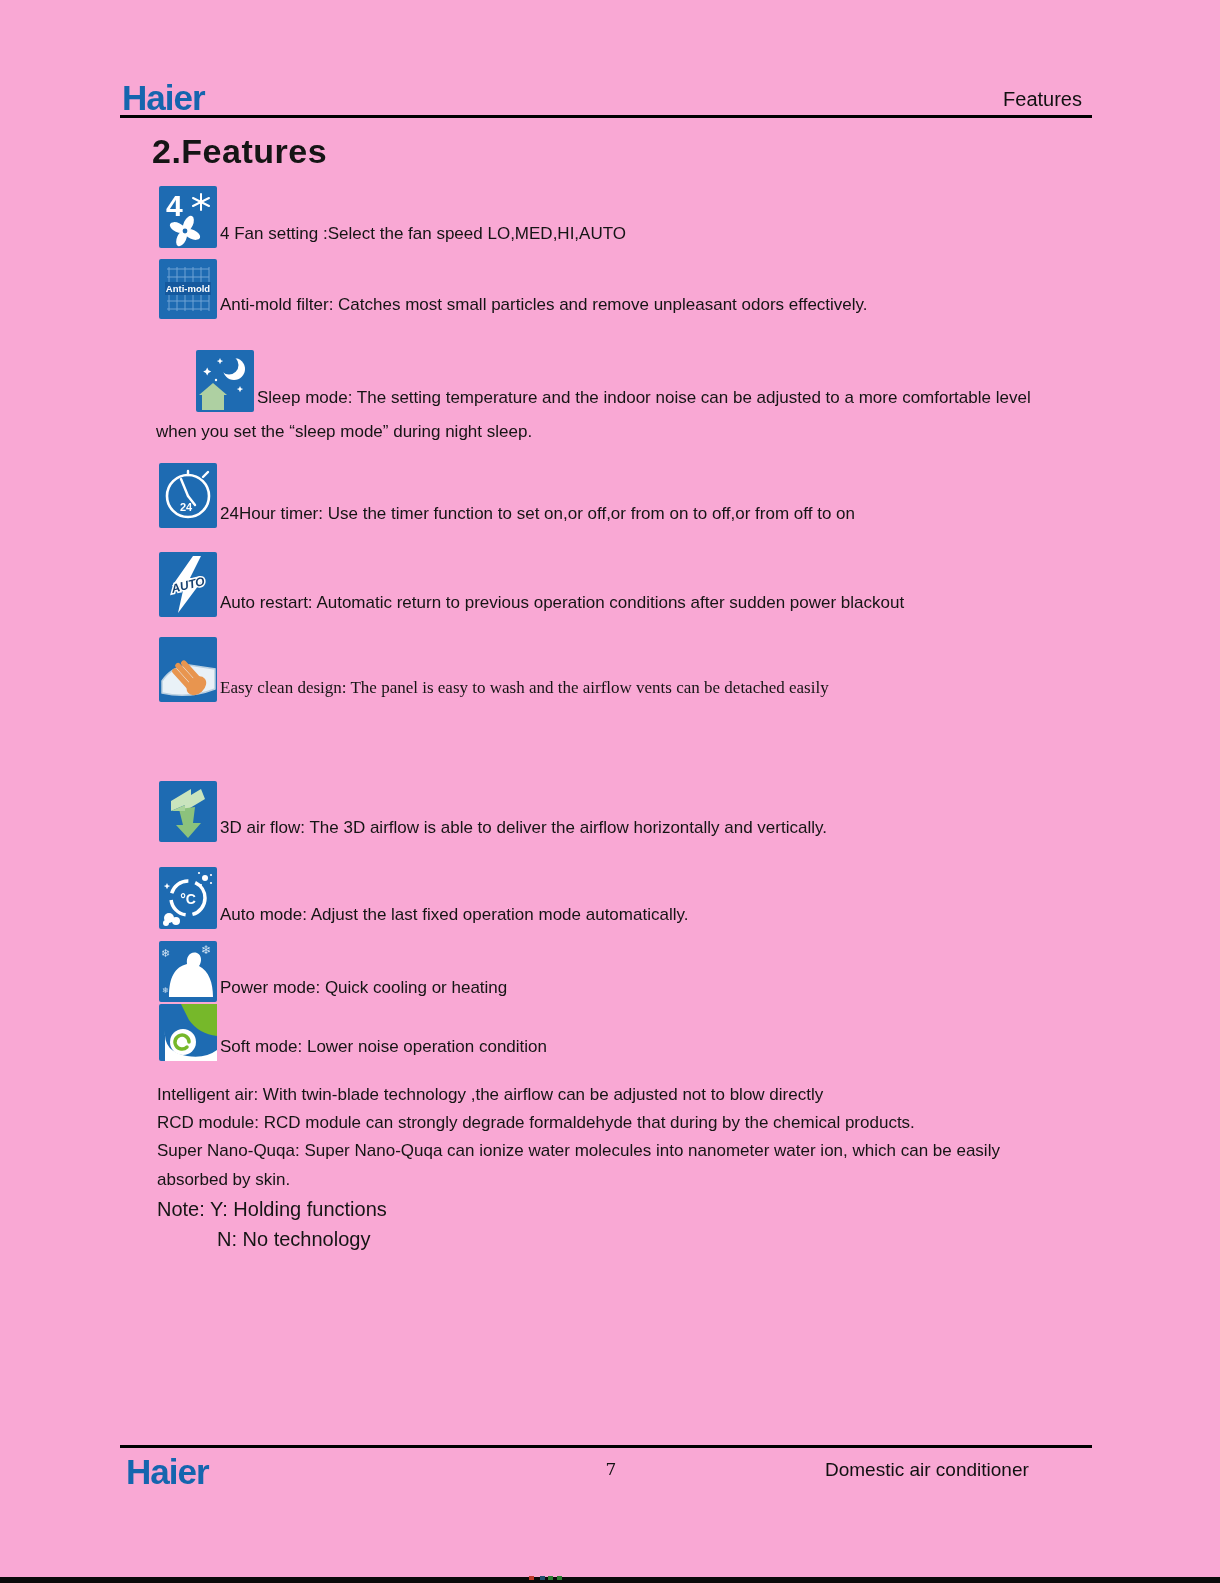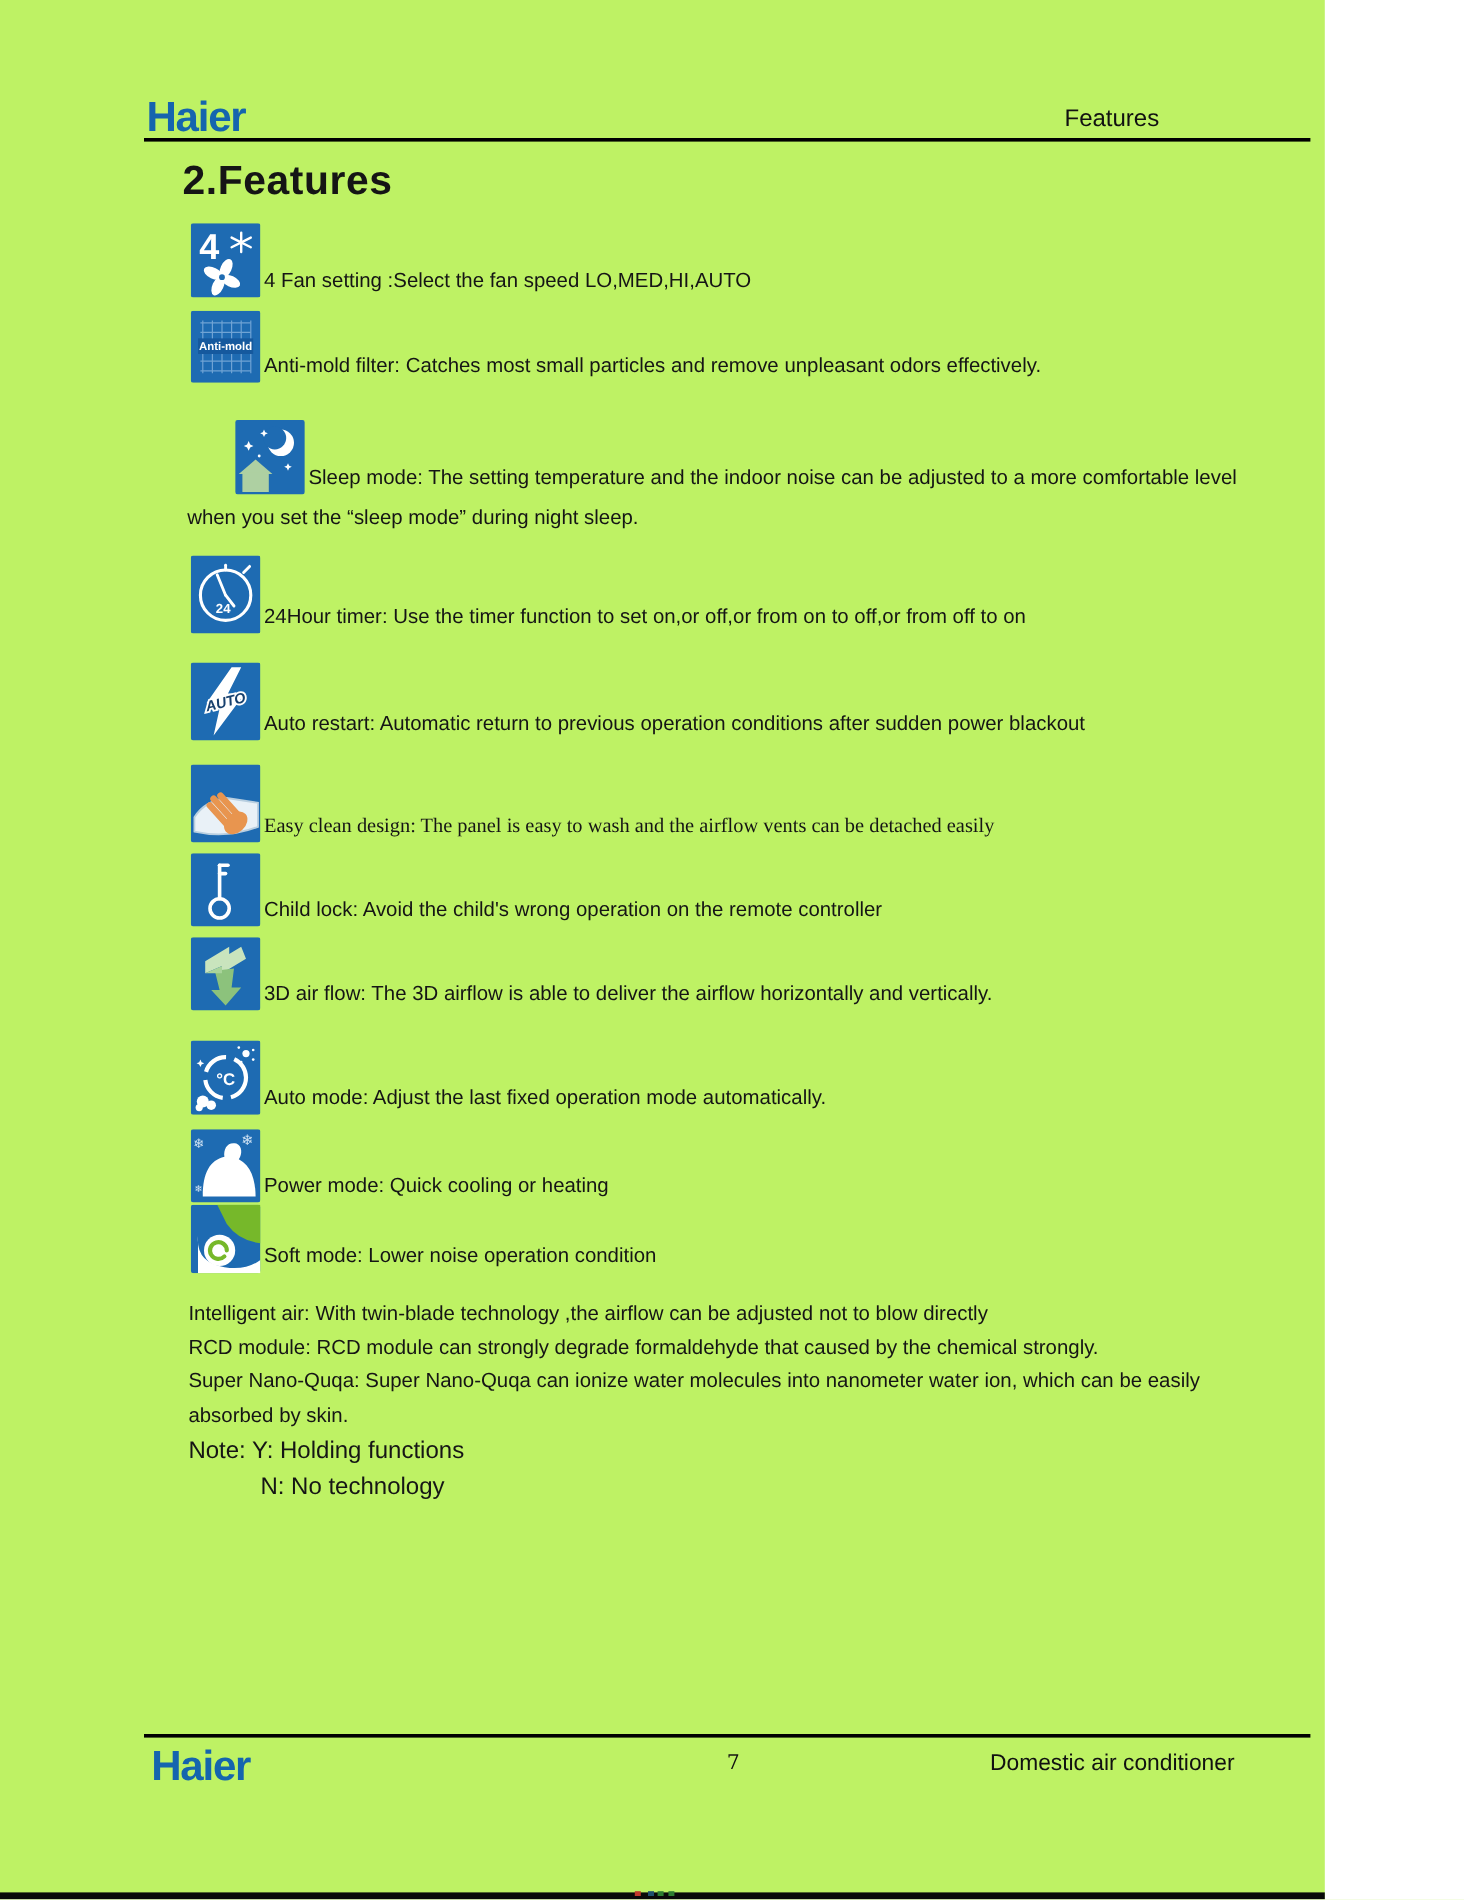--- a/index.html
+++ b/index.html
@@ -1,19 +1,19 @@
 <!DOCTYPE html>
 <html><head>
 <meta charset="utf-8">
 <style>
   html,body{margin:0;padding:0;background:#ffffff;}
   .page{
     position:relative;
-    width:1104px;height:1583px;
-    background:#bef264;
+    width:1220px;height:1583px;
+    background:#f9a8d4;
     font-family:"Liberation Sans", sans-serif;
     color:#111;
     overflow:hidden;
   }
   .abs{position:absolute;}
   .logo{
     font-weight:bold;
     font-size:35px;
     letter-spacing:-1px;
     color:#1565ae;
@@ -127,32 +127,20 @@
       <g transform="rotate(-42 30 42)">
         <rect x="22" y="24" width="5.5" height="30" rx="2.7" fill="#e8954f"></rect>
         <rect x="28" y="22" width="5.5" height="32" rx="2.7" fill="#e8954f"></rect>
         <rect x="34" y="24" width="5.5" height="30" rx="2.7" fill="#e8954f"></rect>
         <ellipse cx="31" cy="52" rx="11" ry="8" fill="#e8954f"></ellipse>
       </g>
     </svg>
     <span class="ftext">Easy clean design: The panel is easy to wash and the airflow vents can be detached easily</span>
   </div>
 
-  <div class="abs frow" style="left:159px;top:711px;">
-    <svg class="ficon" style="height:61px" viewBox="0 0 58 61">
-      <rect width="58" height="61" rx="2" fill="#1e6bb2"></rect>
-      <g stroke="#fff" stroke-width="3" fill="none" stroke-linecap="round">
-        <circle cx="24" cy="46" r="8"></circle>
-        <line x1="24" y1="38" x2="24" y2="10"></line>
-        <line x1="24" y1="10" x2="31" y2="10"></line>
-        <line x1="24" y1="17" x2="29" y2="17"></line>
-      </g>
-    </svg>
-    <span class="ftext">Child lock: Avoid the child's wrong operation on the remote controller</span>
-  </div>
 
   <div class="abs frow" style="left:159px;top:781px;">
     <svg class="ficon" style="height:61px" viewBox="0 0 58 61">
       <rect width="58" height="61" rx="2" fill="#1e6bb2"></rect>
       <g>
         <polygon points="12,30 12,20 32,8 32,14 42,8 46,18 26,30 26,24" fill="#c9e4bd"></polygon>
         <polygon points="20,28 36,26 34,42 42,42 29,57 17,44 24,44" fill="#8cc27c"></polygon>
         <polygon points="12,30 26,24 26,30" fill="#a9d49a"></polygon>
       </g>
     </svg>
@@ -199,21 +187,21 @@
       <rect width="58" height="57" rx="2" fill="#1e6bb2"></rect>
       <path d="M18 0 H58 V32 Q40 30 30 16 Q25 6 22 0 Z" fill="#76b82a"></path>
       <path d="M6 26 Q4 48 28 52 Q46 55 58 46 L58 57 L6 57 Z" fill="#fff"></path>
       <circle cx="24" cy="38" r="13" fill="#fff"></circle>
       <path d="M30 38 a7 7 0 1 0 -2 5" fill="none" stroke="#76b82a" stroke-width="3.5" stroke-linecap="round"></path>
     </svg>
     <span class="ftext">Soft mode: Lower noise operation condition</span>
   </div>
 
   <div class="abs bodyline" style="left:157px;top:1085px;">Intelligent air: With twin-blade technology ,the airflow can be adjusted not to blow directly</div>
-  <div class="abs bodyline" style="left:157px;top:1113px;">RCD module: RCD module can strongly degrade formaldehyde that caused by the chemical strongly.</div>
+  <div class="abs bodyline" style="left:157px;top:1113px;">RCD module: RCD module can strongly degrade formaldehyde that during by the chemical products.</div>
   <div class="abs bodyline" style="left:157px;top:1141px;">Super Nano-Quqa: Super Nano-Quqa can ionize water molecules into nanometer water ion, which can be easily</div>
   <div class="abs bodyline" style="left:157px;top:1170px;">absorbed by skin.</div>
 
   <div class="abs noteline" style="left:157px;top:1198px;">Note: Y: Holding functions</div>
   <div class="abs noteline" style="left:217px;top:1228px;">N: No technology</div>
 
   <div class="abs rule" style="left:120px;top:1445px;width:972px;"></div>
   <div class="abs logo" style="left:126px;top:1452px;">Haier</div>
   <div class="abs pagenum" style="left:596px;top:1459px;width:30px;text-align:center;">7</div>
   <div class="abs ftr-label" style="left:825px;top:1459px;">Domestic air conditioner</div>

